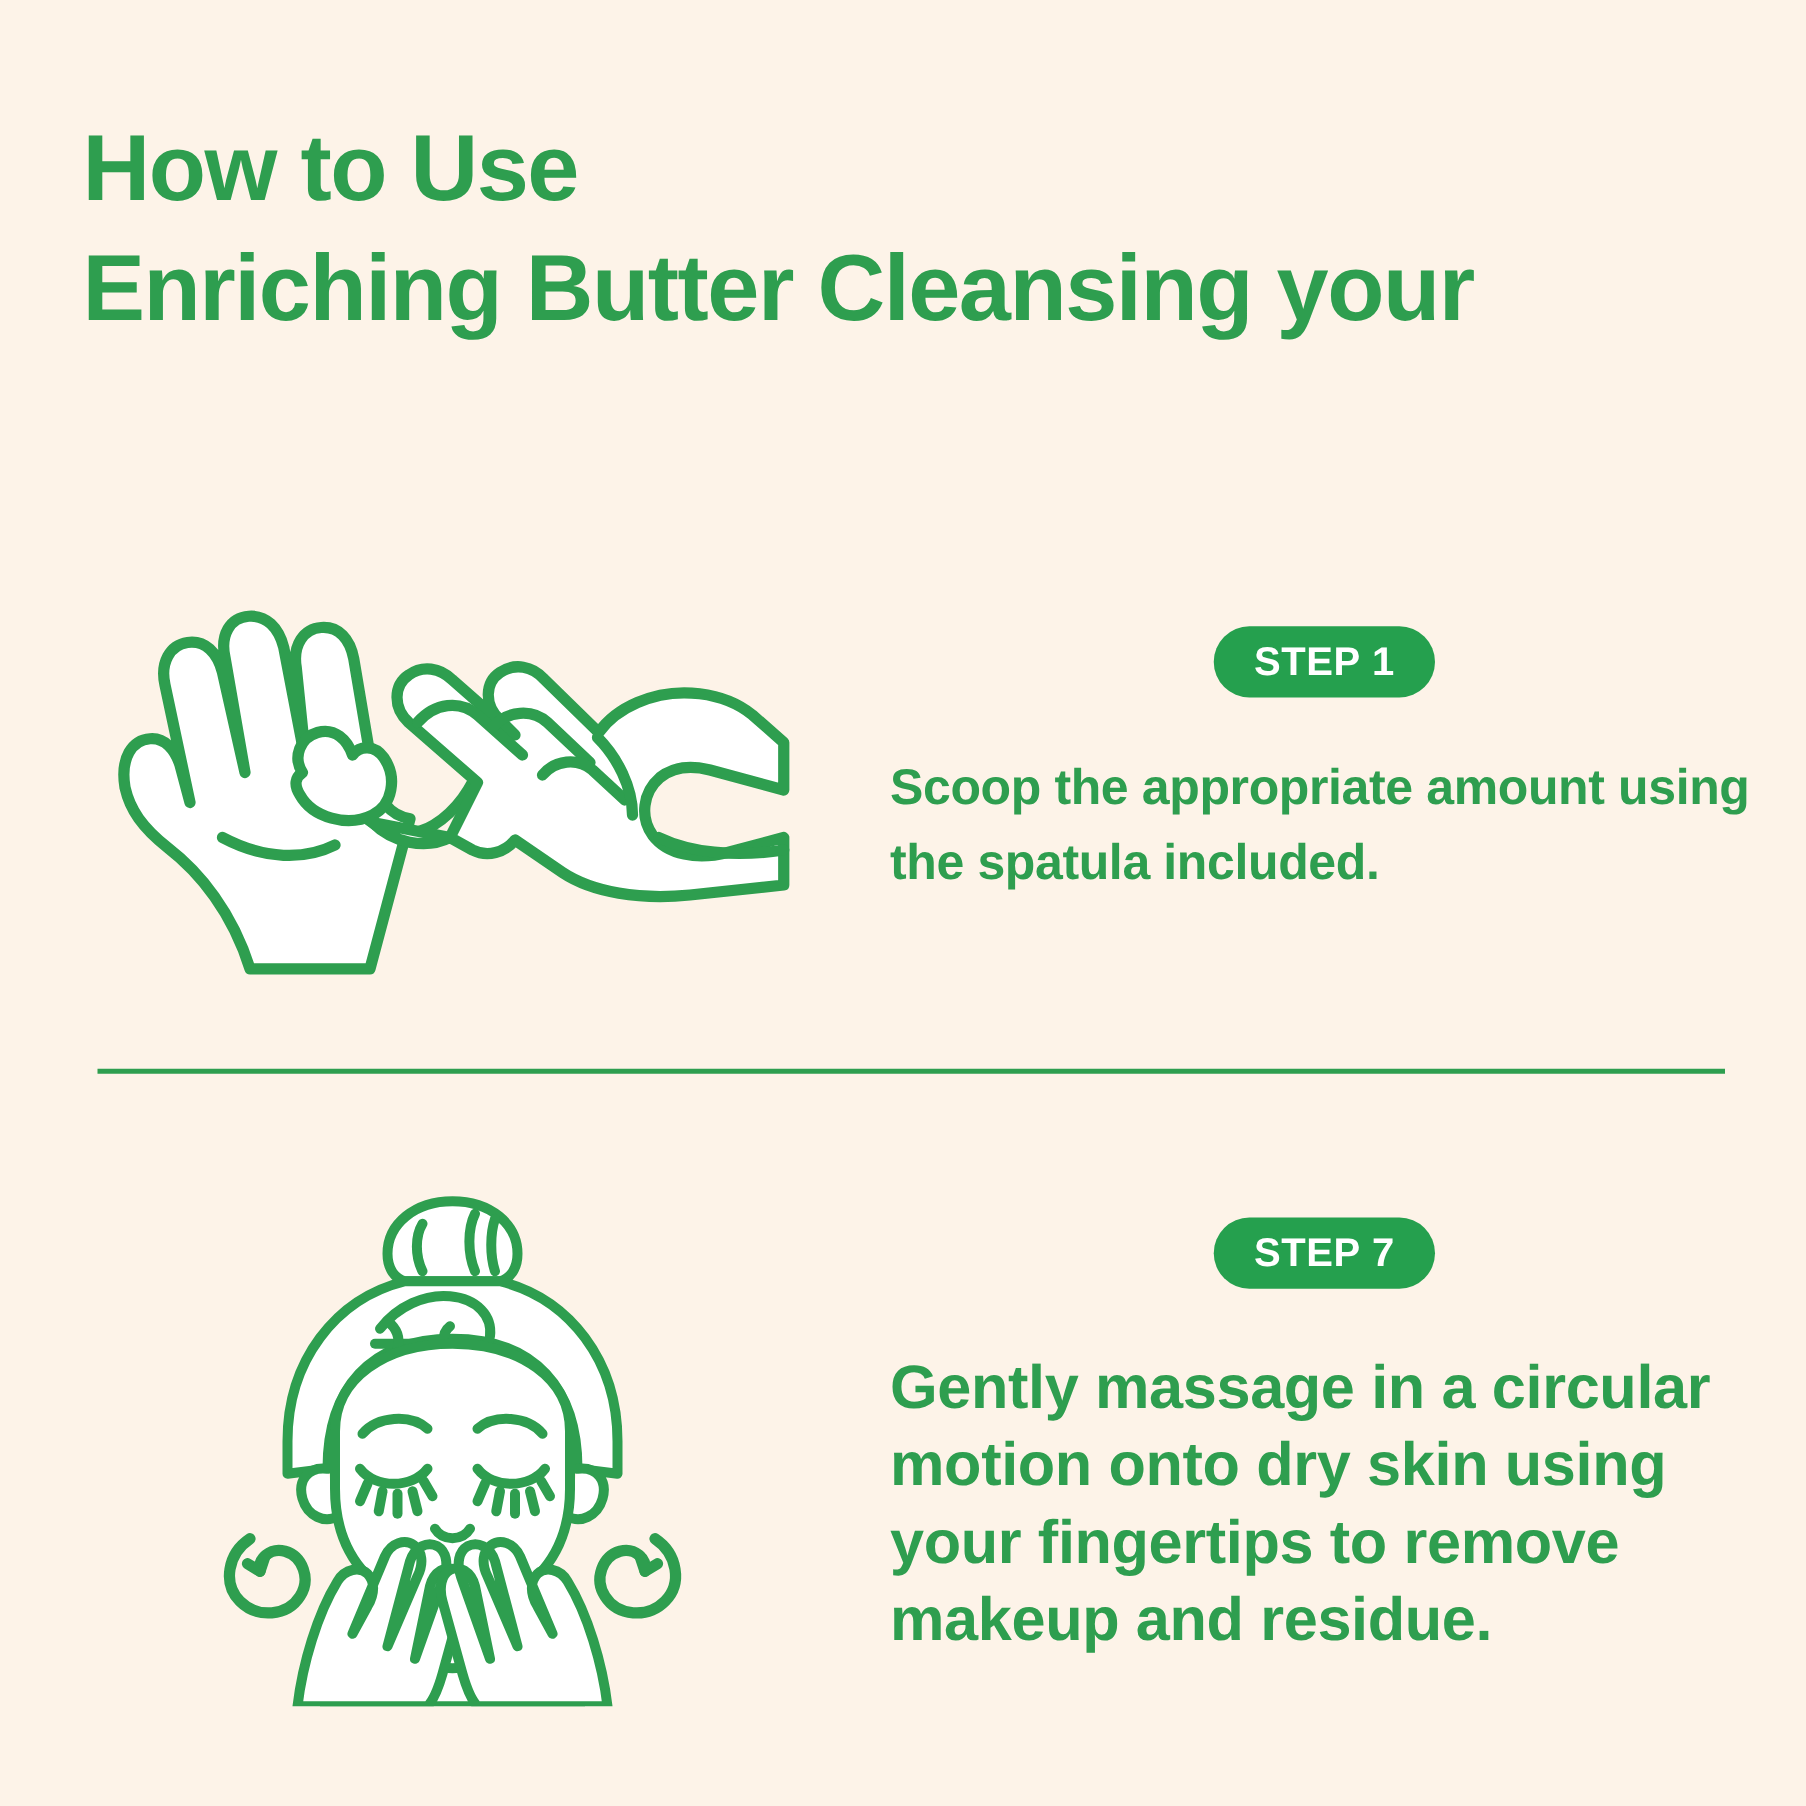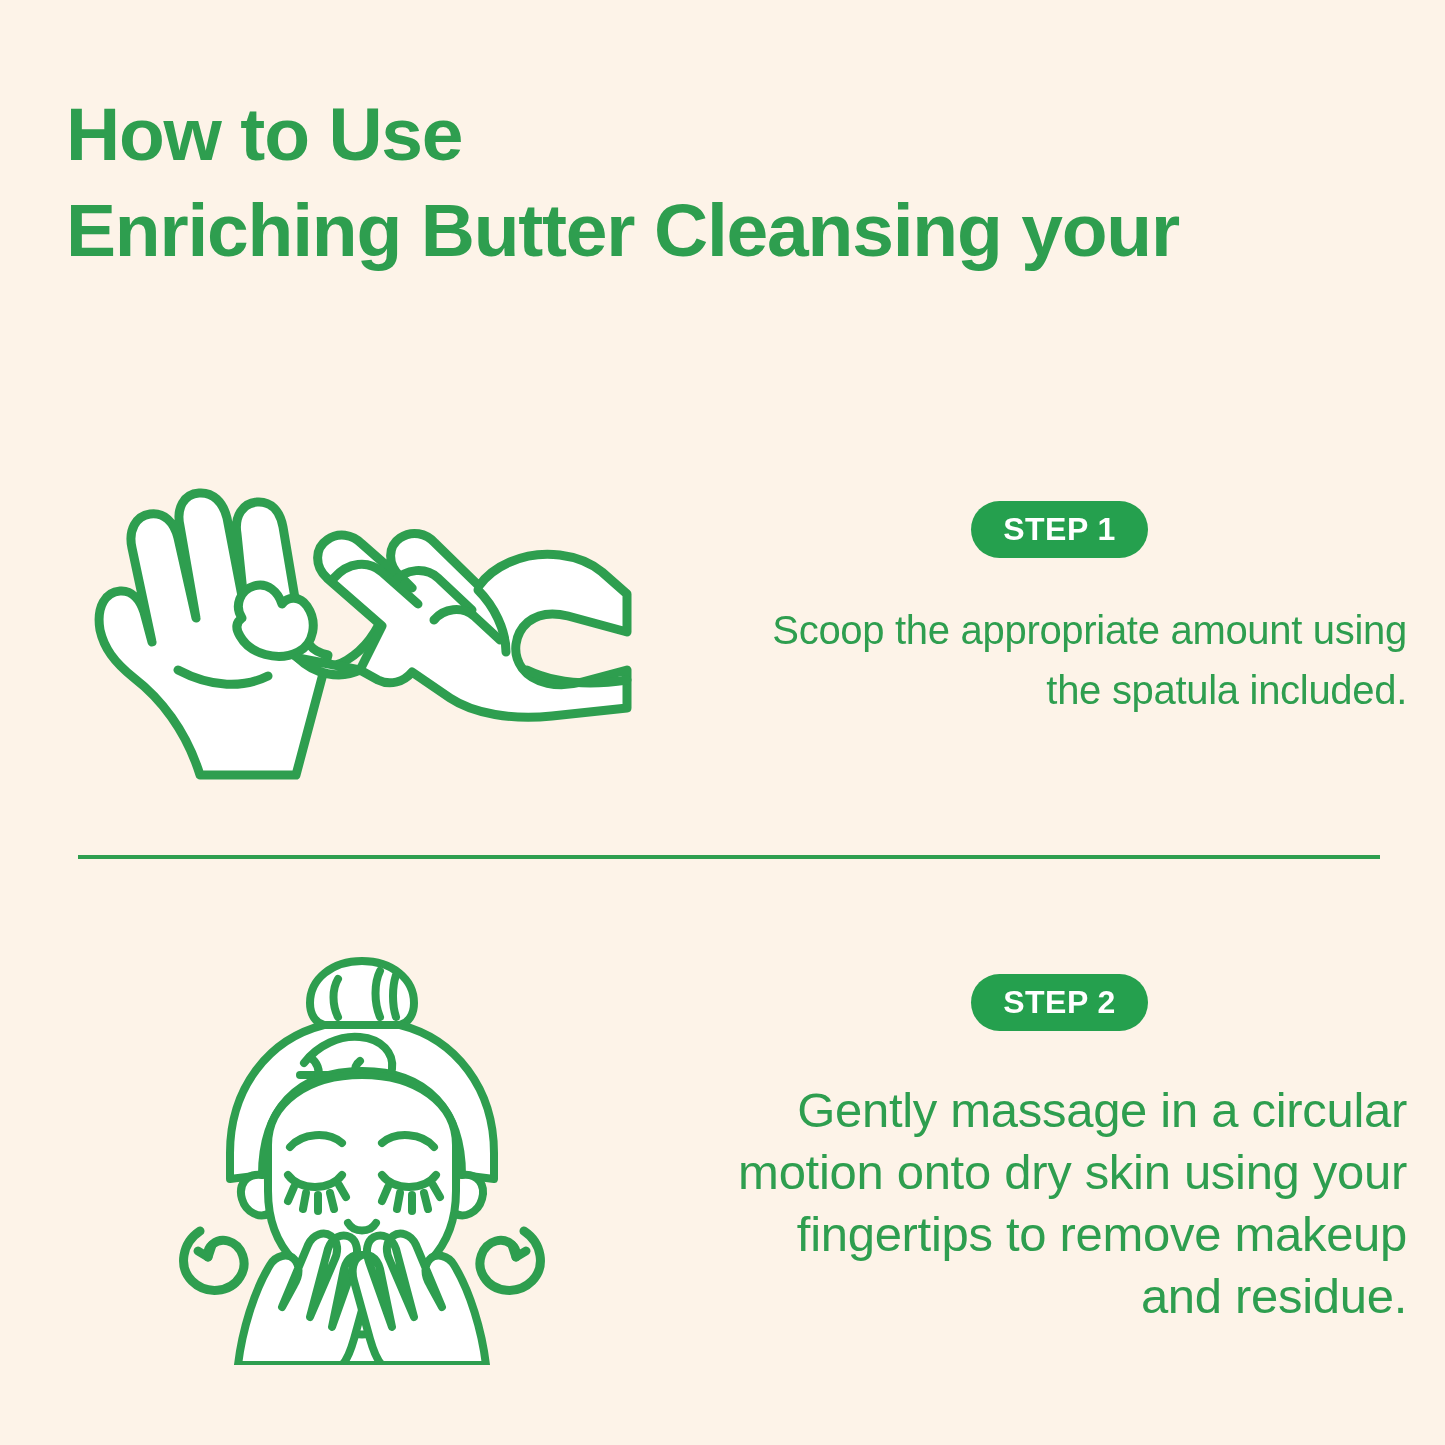--- a/index.html
+++ b/index.html
@@ -76,24 +76,24 @@
     letter-spacing: 0.5px;
     padding: 12px 32px 13px 32px;
     border-radius: 40px;
     line-height: 1;
   }
 
   .step-desc {
     margin-top: 42px;
     color: #2E9E4F;
     font-family: "Liberation Sans", sans-serif;
-    font-weight: normal;
+    font-weight: bold;
     font-size: 40px;
     line-height: 60px;
-    text-align: right;
+    text-align: left;
     letter-spacing: -0.3px;
   }
   #step-2 .step-desc {
     margin-top: 48px;
     font-size: 49px;
     line-height: 62px;
   }
 
   
   .divider {
@@ -337,18 +337,18 @@
                      C 333 328, 340 310, 354 306
                      C 366 303, 376 312, 374 322"></path>
             <path d="M 374 322 L 384 316 M 374 322 L 370 310"></path>
           </g>
 
         </g>
       </svg>
     </div>
 
     <div class="text-col">
-      <div class="step-badge">STEP 2</div>
+      <div class="step-badge">STEP 7</div>
       <div class="step-desc">Gently massage in a circular motion onto dry skin using your fingertips to remove makeup and residue.</div>
     </div>
   </div>
 
 </div>
 
 </body></html>

